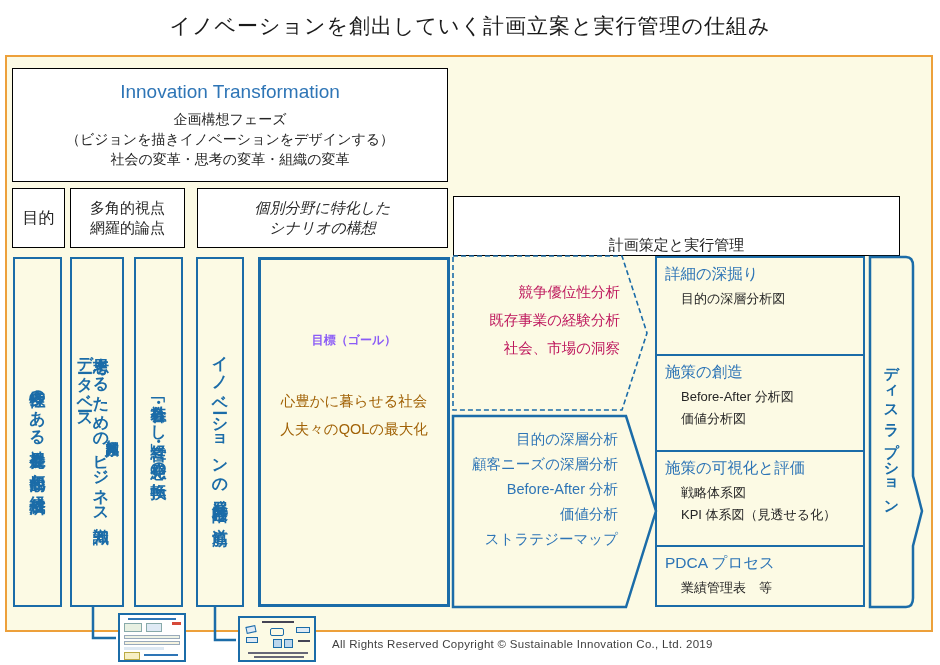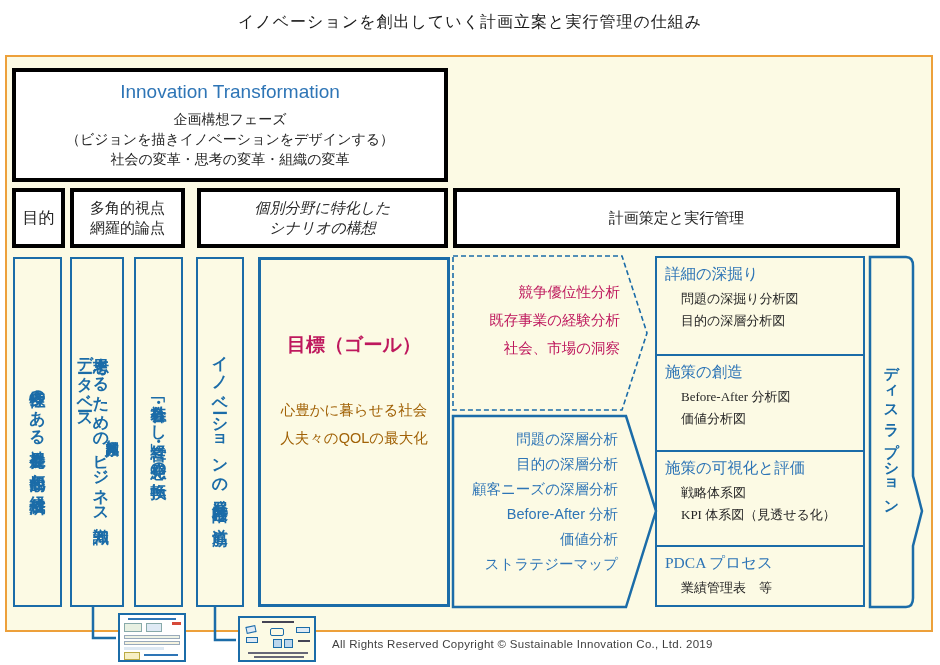--- a/index.html
+++ b/index.html
@@ -1,41 +1,41 @@
 <!DOCTYPE html>
 <html><head>
 <meta charset="utf-8">
 <style>
   * { margin:0; padding:0; box-sizing:border-box; }
   html,body { background:#fff; }
   body { font-family:"Liberation Sans","DejaVu Sans",sans-serif; }
   .page { position:relative; width:940px; height:665px; background:#fff; overflow:hidden; }
   .title { position:absolute; left:0; top:12px; width:940px; text-align:center;
-           font-size:16px; font-weight:500; color:#1a1a1a; letter-spacing:1px; }
+           font-size:21px; font-weight:500; color:#1a1a1a; letter-spacing:1px; }
   .frame { position:absolute; left:5px; top:55px; width:928px; height:577px;
            background:#FCFAE4; border:2px solid #EDA03A; }
-  .wbox { position:absolute; background:#fff; border:4px solid #000000;
+  .wbox { position:absolute; background:#fff; border:1px solid #000000;
           display:flex; flex-direction:column; align-items:center; justify-content:center;
           text-align:center; color:#262626; }
   .wbox .blue-head { color:#2E75B6; font-size:19px; margin-bottom:6px; }
   .wbox .ln { font-size:14px; line-height:20px; }
   .vcol { position:absolute; background:#FCFAE4; border:2.5px solid #1B6CA8;
           display:flex; align-items:center; justify-content:center; }
   .vtext { writing-mode:vertical-rl; color:#1B6CA8; font-weight:bold;
            font-size:16px; letter-spacing:2px; line-height:1; }
   .goal { position:absolute; left:258px; top:257px; width:192px; height:350px;
           background:#FCFAE4; border:3px solid #1B6CA8; text-align:center; }
-  .goal-title { margin-top:72px; color:#be185d; font-size:19px; font-weight:bold; }
+  .goal-title { margin-top:72px; color:#8b5cf6; font-size:12px; font-weight:bold; }
   .goal-body { margin-top:38px; color:#a16207; font-size:14.5px; line-height:28px; }
   .chev-text { position:absolute; text-align:right; z-index:3; }
   .chev-text.dark div { color:#be185d; font-size:14.5px; line-height:28px; }
   .chev-text.blue div { color:#2E75B6; font-size:14.5px; line-height:25px; }
   .rstack { position:absolute; left:655px; top:256px; width:210px; height:351px;
             border:2px solid #1B6CA8; background:#FCFAE4; display:flex; flex-direction:column; }
-  .rbox { padding:6px 6px 20px 8px; flex:0 0 auto;font-family:Liberation Serif, serif; }
+  .rbox { padding:6px 6px 20px 8px; flex:0 0 auto; }
   .rbox + .rbox { border-top:2px solid #1B6CA8; }
   .rbox .rhead { color:#2E75B6; font-size:15.5px; margin-bottom:3px; }
   .rbox .ritem { color:#262626; font-size:13px; line-height:22px; padding-left:16px; }
   .footer { position:absolute; right:8px; top:638px; width:600px; 
             font-size:11.5px; color:#3f3f3f; letter-spacing:0.3px; }
   .thumb { position:absolute; border:2.5px solid #1B6CA8; z-index:5; overflow:hidden; }
   .t1 { left:118px; top:613px; width:68px; height:49px; background:#fff; }
   .t2 { left:238px; top:616px; width:78px; height:46px; background:#FCFAE4; }
   .mini { position:absolute; }
   svg.overlay { position:absolute; left:0; top:0; z-index:2; pointer-events:none; }
@@ -60,21 +60,21 @@
     <div>目的</div>
   </div>
   <div class="wbox" style="left:70px; top:188px; width:115px; height:60px;">
     <div class="ln" style="font-size:15px;">多角的視点</div>
     <div class="ln" style="font-size:15px;">網羅的論点</div>
   </div>
   <div class="wbox" style="left:197px; top:188px; width:251px; height:60px;font-style:italic;">
     <div class="ln" style="font-size:15px;">個別分野に特化した</div>
     <div class="ln" style="font-size:15px;">シナリオの構想</div>
   </div>
-  <div class="wbox" style="left:453px; top:188px; width:447px; height:60px;">
+  <div class="wbox" style="left:453px; top:196px; width:447px; height:60px;justify-content:flex-end;">
     <div class="ln" style="font-size:15px;">計画策定と実行管理</div>
   </div>
 
   <div class="vcol" style="left:13px; top:257px; width:49px; height:350px;">
     <span class="vtext" style="letter-spacing:1px;">多様性のある社会発展と包摂的な経済成長</span>
   </div>
   <div class="vcol" style="left:70px; top:257px; width:54px; height:350px;">
     <span class="vtext" style="position:absolute; right:3px; top:50%; transform:translateY(-50%); font-size:13px; letter-spacing:1px;">知識体系図</span>
     <span class="vtext" style="position:absolute; left:5px; top:50%; transform:translateY(-50%); letter-spacing:0.5px;">思考するためのビジネス知識データベース</span>
   </div>
@@ -101,32 +101,30 @@
     <polyline points="215,607 215,640 236,640" fill="none" stroke="#1B6CA8" stroke-width="2.5"></polyline>
   </svg>
 
   <div class="chev-text dark" style="left:460px; top:278px; width:160px;">
     <div>競争優位性分析</div>
     <div>既存事業の経験分析</div>
     <div>社会、市場の洞察</div>
   </div>
 
   <div class="chev-text blue" style="left:460px; top:427px; width:158px;">
-    <div>問題の深層分析</div>
     <div>目的の深層分析</div>
     <div>顧客ニーズの深層分析</div>
     <div>Before-After 分析</div>
     <div>価値分析</div>
     <div>ストラテジーマップ</div>
   </div>
 
   <div class="rstack">
     <div class="rbox" style="height:96px;">
       <div class="rhead">詳細の深掘り</div>
-      <div class="ritem">問題の深掘り分析図</div>
       <div class="ritem">目的の深層分析図</div>
     </div>
     <div class="rbox" style="height:96px;">
       <div class="rhead">施策の創造</div>
       <div class="ritem">Before-After 分析図</div>
       <div class="ritem">価値分析図</div>
     </div>
     <div class="rbox" style="height:95px;">
       <div class="rhead">施策の可視化と評価</div>
       <div class="ritem">戦略体系図</div>

